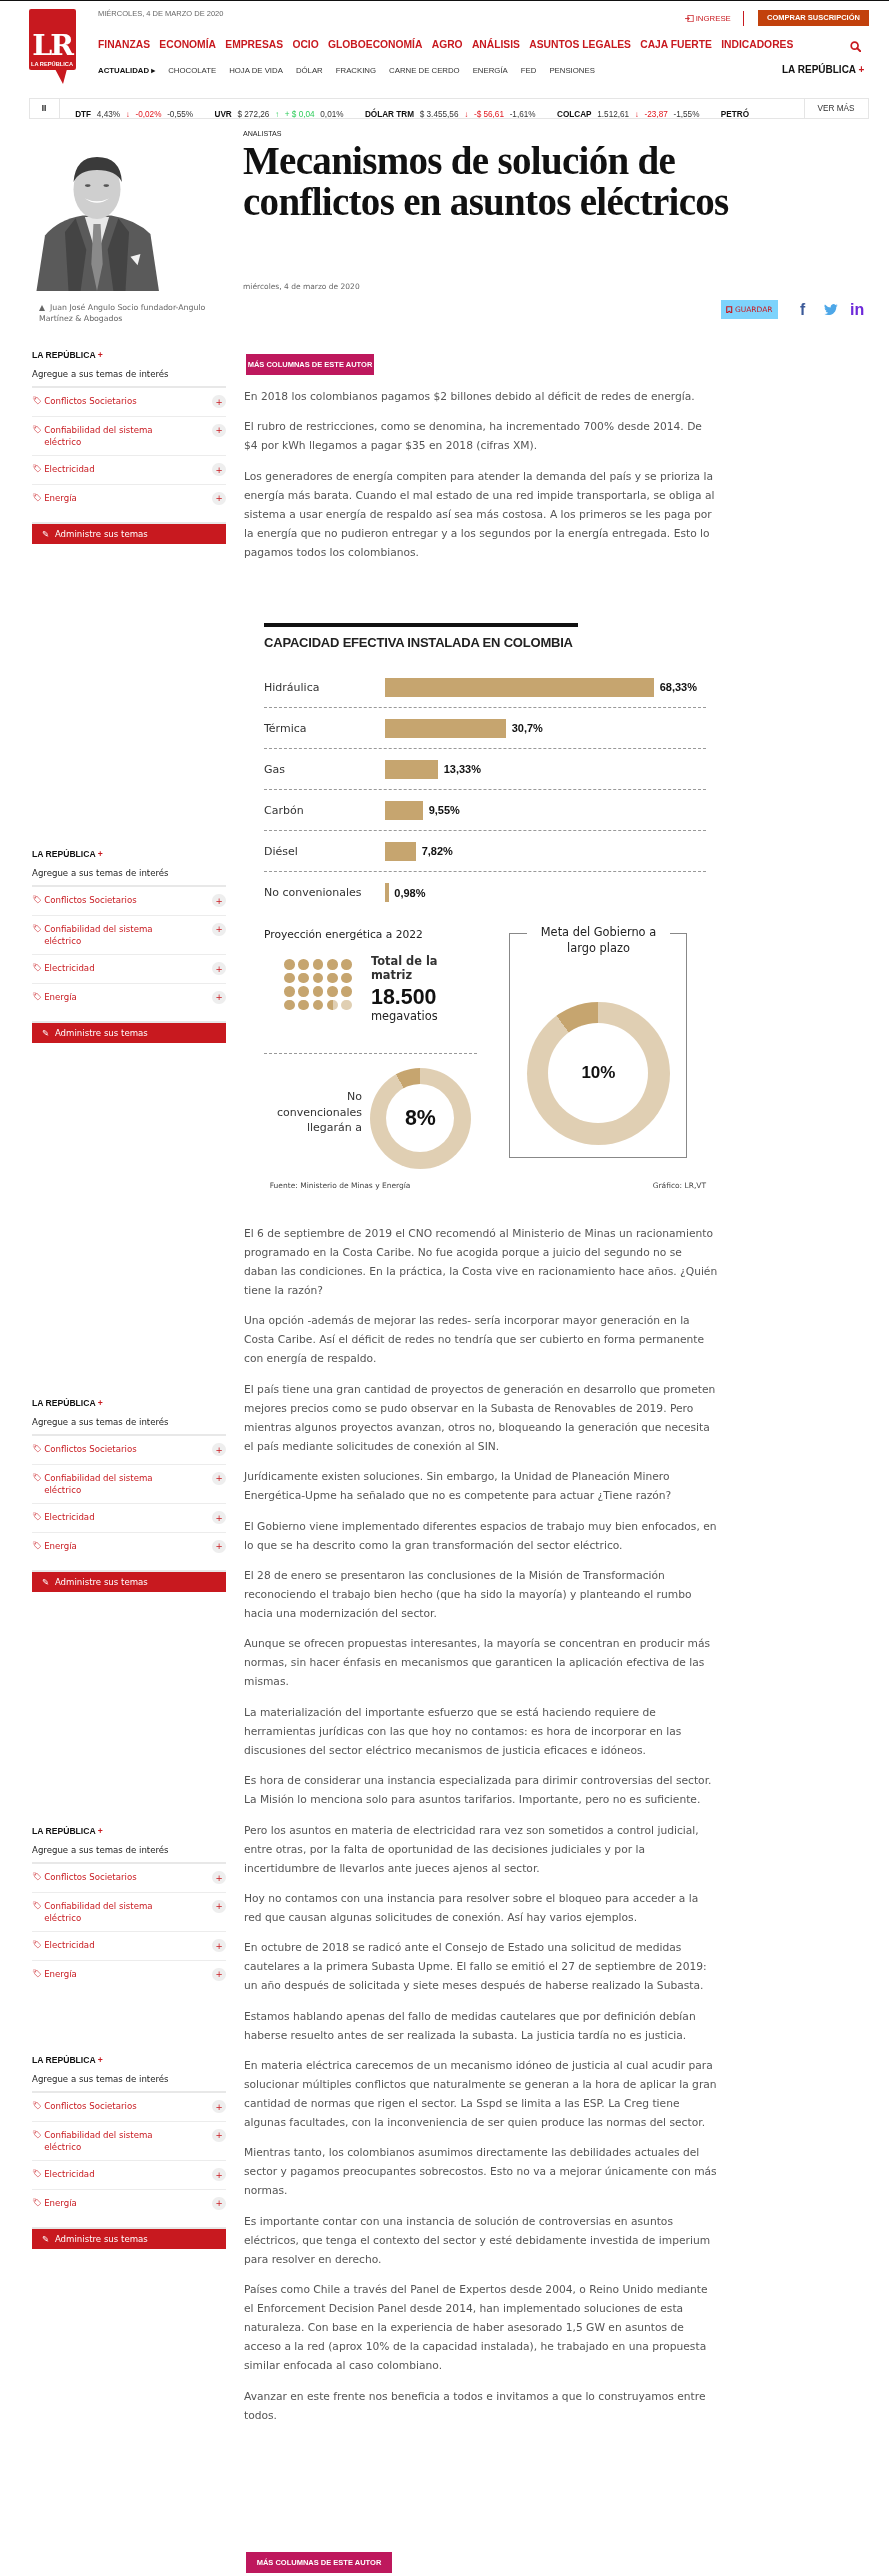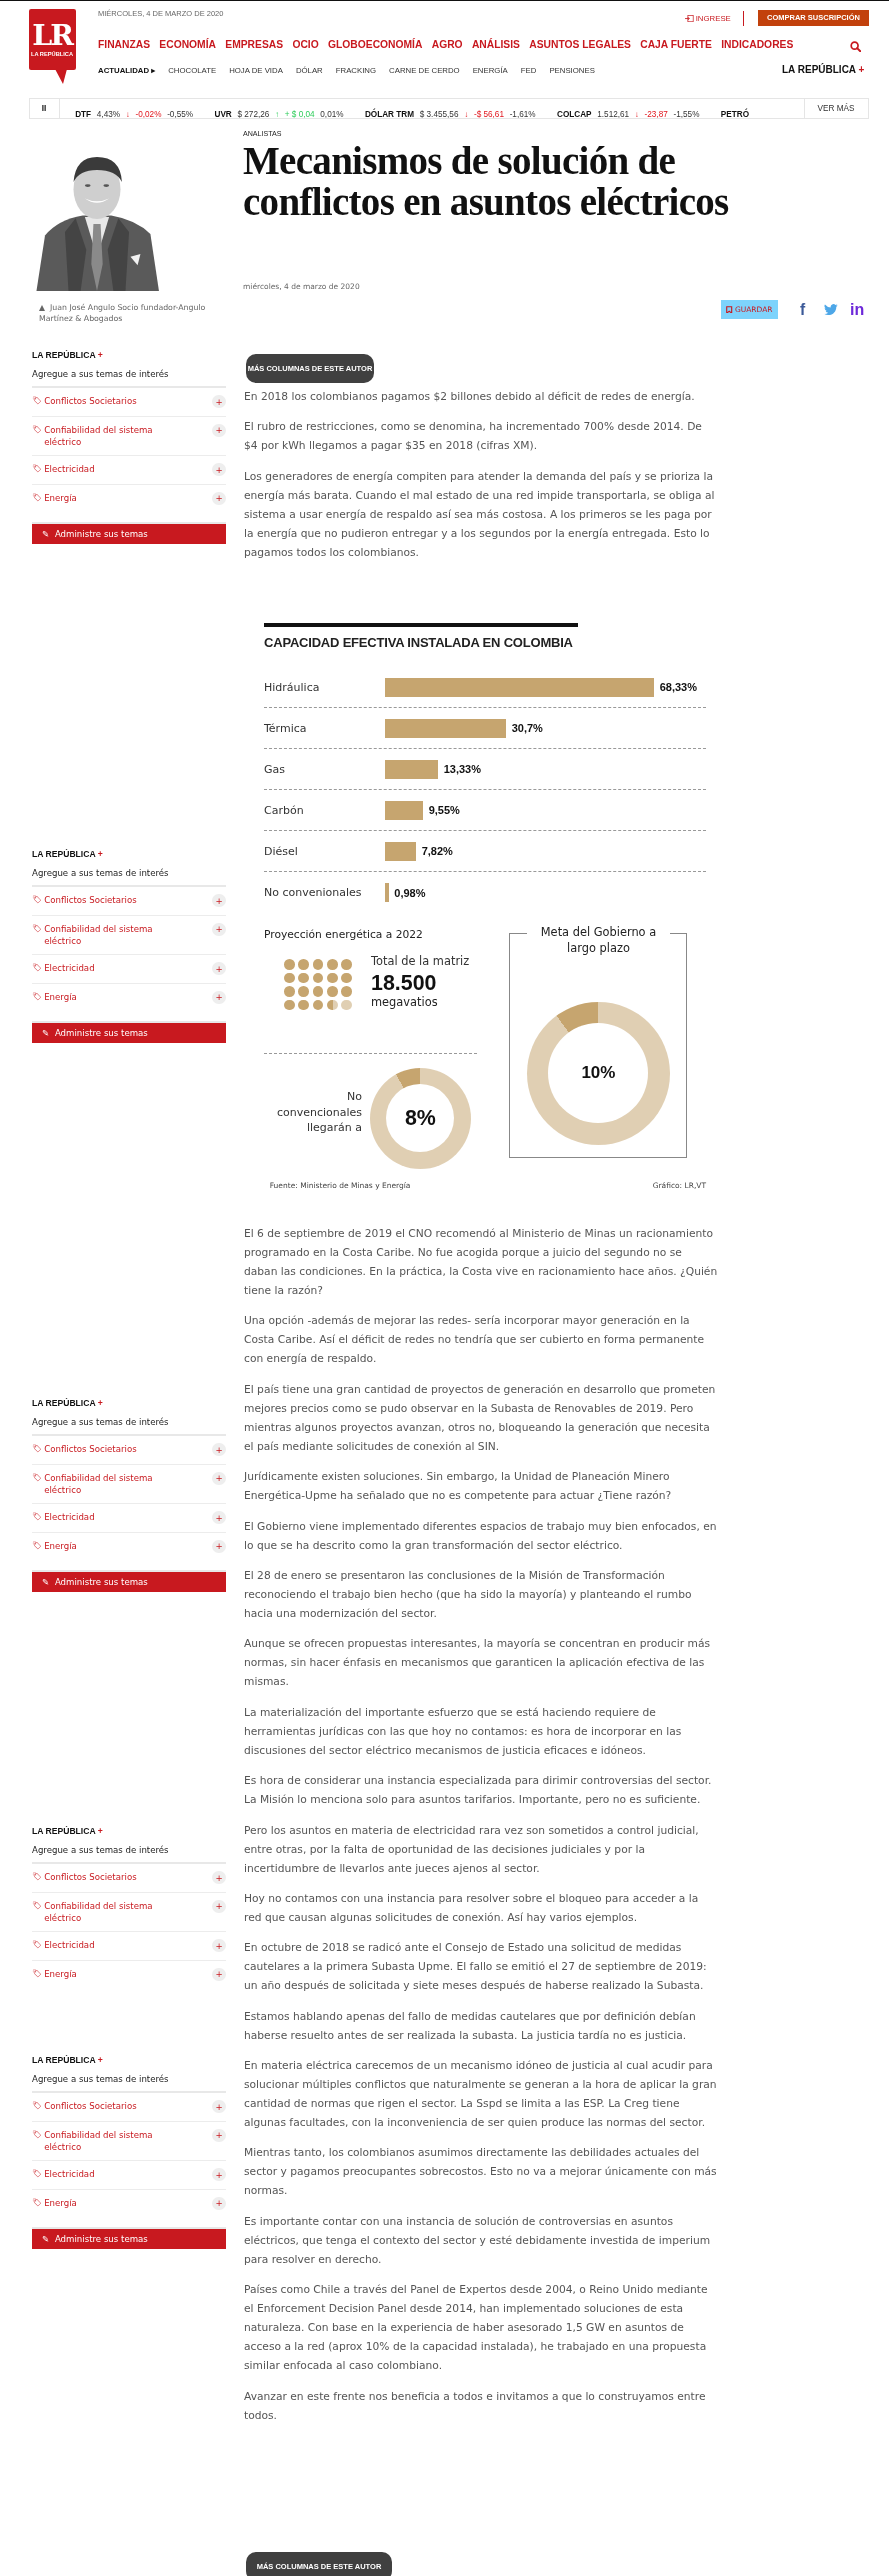--- a/index.html
+++ b/index.html
@@ -1,21 +1,21 @@
 <!DOCTYPE html>
 <html style="font-size:11.4px"><head>
 <meta charset="utf-8">
 <style>
   * { box-sizing: border-box; margin: 0; padding: 0; }
   body { width: 890px; height: 2576px; background: #fff; font-family: "DejaVu Sans", sans-serif; color: #333; position: relative; overflow: hidden; }
   .topline { position: absolute; left: 0; top: 0; width: 890px; height: 1.4px; background: #111; }
 
   
   .logo { position: absolute; left: 28.5px; top: 8.6px; width: 47px; height: 61px; background: #c8191f; border-radius: 2.1px; color: #fff; text-align: center; }
-  .logo .lr { font-family: "DejaVu Serif", serif; font-size: 28.5px; font-weight: bold; line-height: 31px; margin-top: 11px; letter-spacing: -2.1px; }
+  .logo .lr { font-family: "DejaVu Serif", serif; font-size: 28.5px; font-weight: bold; line-height: 31px; margin-top: 21px; letter-spacing: -2.1px; }
   .logo .name { font-family: "Liberation Sans", sans-serif; font-size: 5.7px; font-weight: bold; }
   .logo .tail { position: absolute; left: 26px; top: 60px; width: 0; height: 0; border-left: 8.6px solid transparent; border-right: 4.3px solid transparent; border-top: 15.7px solid #c8191f; }
   .date-top { position: absolute; left: 98px; top: 8.6px; font-family: "Liberation Sans", sans-serif; font-size: 7.5px; color: #666; }
   .login { position: absolute; left: 685px; top: 14.3px; font-family: "Liberation Sans", sans-serif; font-size: 7.8px; color: #c8191f; display: flex; align-items: center; gap: 2.1px; }
   .login-sep { position: absolute; left: 743px; top: 11.4px; width: 0.7px; height: 14.3px; background: #c8191f; }
   .subscribe { position: absolute; left: 758px; top: 10px; width: 111px; height: 15.7px; background: #c2410c; color: #fff; font-family: "Liberation Sans", sans-serif; font-size: 7.5px; font-weight: bold; display: flex; align-items: center; justify-content: center; }
   .mainnav { position: absolute; left: 98px; top: 39px; display: flex; gap: 9.3px; font-family: "Liberation Sans", sans-serif; font-size: 10.3px; font-weight: bold; color: #c8191f; }
   .search-ic { position: absolute; left: 850px; top: 41px; width: 11.4px; height: 11.4px; }
   .subnav { position: absolute; left: 98px; top: 66px; display: flex; gap: 13px; font-family: "Liberation Sans", sans-serif; font-size: 7.8px; color: #333; align-items: center; }
   .subnav .act { font-weight: bold; color: #111; }
@@ -48,42 +48,42 @@
 
   
   .kicker { position: absolute; left: 243px; top: 130px; font-family: "Liberation Sans", sans-serif; font-size: 7.1px; color: #222; }
   .title { position: absolute; left: 243px; top: 140px; width: 571px; font-family: "Liberation Serif", serif; font-size: 39px; line-height: 41px; color: #111; letter-spacing: -0.7px; }
   .pubdate { position: absolute; left: 243px; top: 282px; font-family: "DejaVu Sans", sans-serif; font-size: 7.5px; color: #666; }
   .save { position: absolute; left: 721px; top: 300px; width: 57px; height: 19px; background: #7dd3fc; color: #c8191f; font-family: "DejaVu Sans", sans-serif; font-size: 7.5px; display: flex; align-items: center; justify-content: center; gap: 2.1px; }
   .social { position: absolute; top: 300px; height: 19px; display: flex; align-items: center; font-weight: bold; font-family: "Liberation Sans", sans-serif; }
   .fb { left: 800px; color: #3b5998; font-size: 15.7px; }
   .tw { left: 824px; }
   .li { left: 850px; color: #6d28d9; font-size: 16px; }
-  .morebtn { position: absolute; left: 246px; height: 29px; width: 128px; background: #404040; color: #fff; font-family: "Liberation Sans", sans-serif; font-size: 7.5px; font-weight: bold; display: flex; align-items: center; justify-content: center; border-radius: 10px; }
+  .morebtn { position: absolute; left: 246px; height: 21px; width: 128px; background: #be185d; color: #fff; font-family: "Liberation Sans", sans-serif; font-size: 7.5px; font-weight: bold; display: flex; align-items: center; justify-content: center; }
   .para { position: absolute; left: 244px; width: 474px; font-family: "DejaVu Sans", sans-serif; font-size: 10.7px; line-height: 19px; color: #555; }
   .para p { margin-bottom: 11.4px; }
 
   
   .infog { position: absolute; left: 264px; top: 623px; width: 442px; font-family: "DejaVu Sans", sans-serif; color: #222; }
   .infog .rule { width: 314px; height: 3.6px; background: #111; }
   .infog .ititle { font-family: "Liberation Sans", sans-serif; font-weight: bold; font-size: 13px; margin-top: 8.6px; letter-spacing: -0.2px; }
   .bars { margin-top: 17px; width: 442px; }
   .bar-row { height: 41px; display: flex; align-items: center; border-bottom: 1.1px dashed #999; }
   .bar-row:last-child { border-bottom: none; }
   .bar-row .bl { width: 121px; font-size: 11px; color: #333; }
   .bar-row .bb { height: 19px; background: #c6a56f; }
   .bar-row .bv { margin-left: 5.7px; font-family: "Liberation Sans", sans-serif; font-weight: bold; font-size: 11px; color: #111; }
   .proy { position: absolute; left: 0; top: 305px; width: 214px; }
   .proy .ph { font-size: 10.7px; color: #222; }
   .dots { position: absolute; left: 20px; top: 31px; width: 68px; display: grid; grid-template-columns: repeat(5, 11.4px); gap: 2.9px 2.9px; }
   .dots .d { width: 10.7px; height: 10.7px; border-radius: 50%; background: #c6a56f; }
   .dots .d.half { background: linear-gradient(90deg, #c6a56f 50%, #e0cfb3 50%); }
   .dots .d.light { background: #e0cfb3; }
   .tot { position: absolute; left: 107px; top: 26px; }
-  .tot .a { font-size: 11.4px; color: #333; }
+  .tot .a { font-size: 11.4px; color: #333; font-weight: bold; }
   .tot .b { font-family: "Liberation Sans", sans-serif; font-weight: bold; font-size: 21.4px; color: #111; line-height: 24px; margin-top: 2.9px; }
   .tot .c { font-size: 11.4px; color: #222; }
   .proy .dash { position: absolute; left: 0; top: 125px; width: 213px; border-top: 1.1px dashed #999; }
   .ncl { position: absolute; left: 0; top: 161px; width: 98px; text-align: right; font-size: 11px; line-height: 15.7px; color: #333; }
   .donut { position: absolute; border-radius: 50%; }
   .donut .hole { position: absolute; border-radius: 50%; background: #fff; display: flex; align-items: center; justify-content: center; font-family: "Liberation Sans", sans-serif; font-weight: bold; color: #111; }
   .meta { position: absolute; left: 245px; top: 310px; width: 178px; height: 225px; border: 1.1px solid #888; }
   .meta .mh { position: absolute; left: 17px; top: -10px; width: 143px; background: #fff; text-align: center; font-size: 11.4px; line-height: 16.4px; color: #222; }
   .src { position: absolute; left: 5.7px; top: 558px; font-size: 7.5px; color: #444; }
   .cred { position: absolute; right: 0; top: 558px; font-size: 7.5px; color: #444; }

